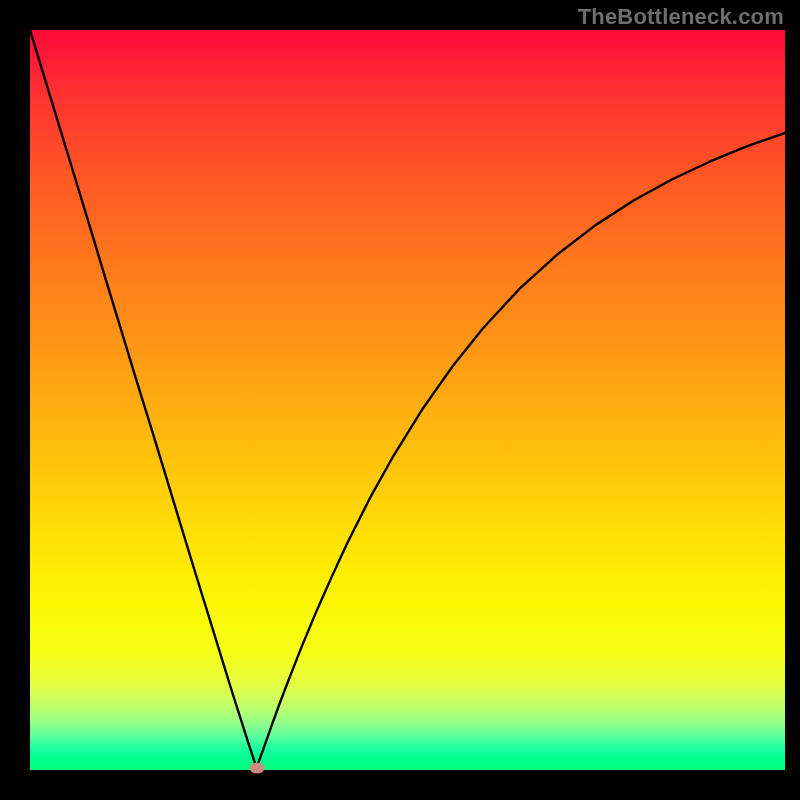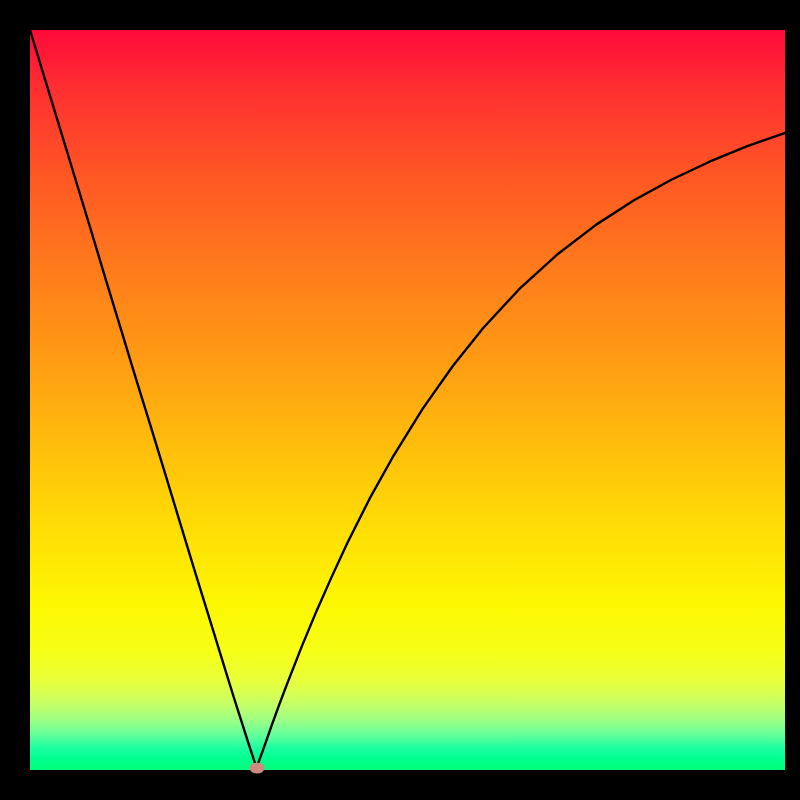--- a/index.html
+++ b/index.html
@@ -67,20 +67,21 @@
     background: #cf8a7f;
     border-radius: 50%;
     transform: translate(-50%, -50%);
     pointer-events: none;
   }
 </style>
 </head>
 <body>
 
 <div class="frame">
+  <div class="watermark">TheBottleneck.com</div>
 
   <div class="plot-area">
     <svg class="curve" viewBox="0 0 755 740" preserveAspectRatio="none">
       <path id="curve-path" fill="none" stroke="#000000" stroke-width="2.4" stroke-linecap="round" stroke-linejoin="round" d="M0.00 0.00 L15.10 49.58 L30.20 99.16 L45.30 148.74 L60.40 198.32 L75.50 248.64 L90.60 298.22 L105.70 347.80 L120.80 396.64 L135.90 446.22 L151.00 495.80 L166.10 545.38 L181.20 594.22 L196.30 643.06 L203.85 667.48 L211.40 691.16 L218.95 714.84 L226.50 737.78 L234.05 717.06 L241.60 695.60 L249.15 674.88 L256.70 654.90 L271.80 616.42 L286.90 580.16 L302.00 546.12 L317.10 513.56 L339.75 468.42 L362.40 427.72 L392.60 378.88 L422.80 335.96 L453.00 298.22 L490.75 257.52 L528.50 223.48 L566.25 194.62 L604.00 170.20 L641.75 149.48 L679.50 131.72 L717.25 116.18 L755.00 102.86"></path>
     </svg>
     <div id="min-dot" class="min-dot" style="left: 226.5px; top: 737.78px; background: rgb(207, 138, 127);"></div>
   </div>
 </div>
 
 </body></html>

